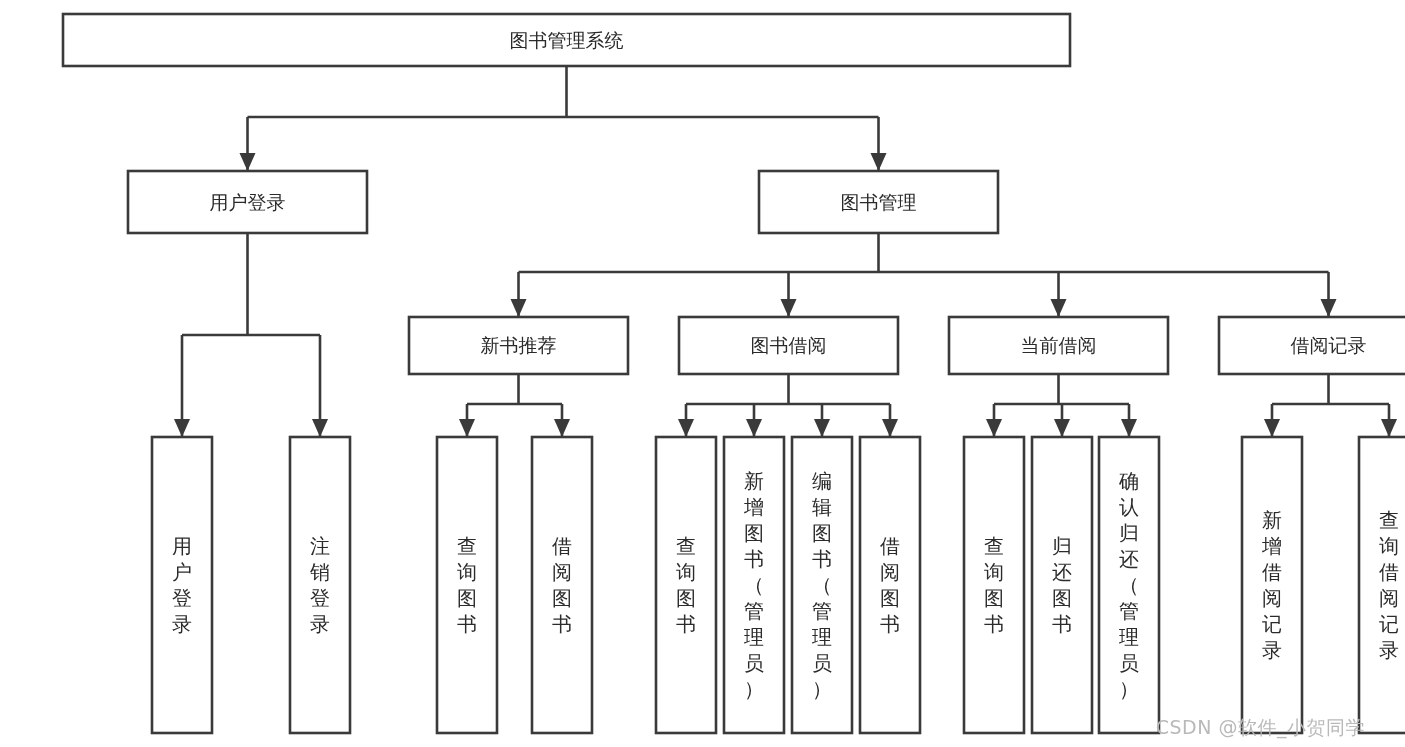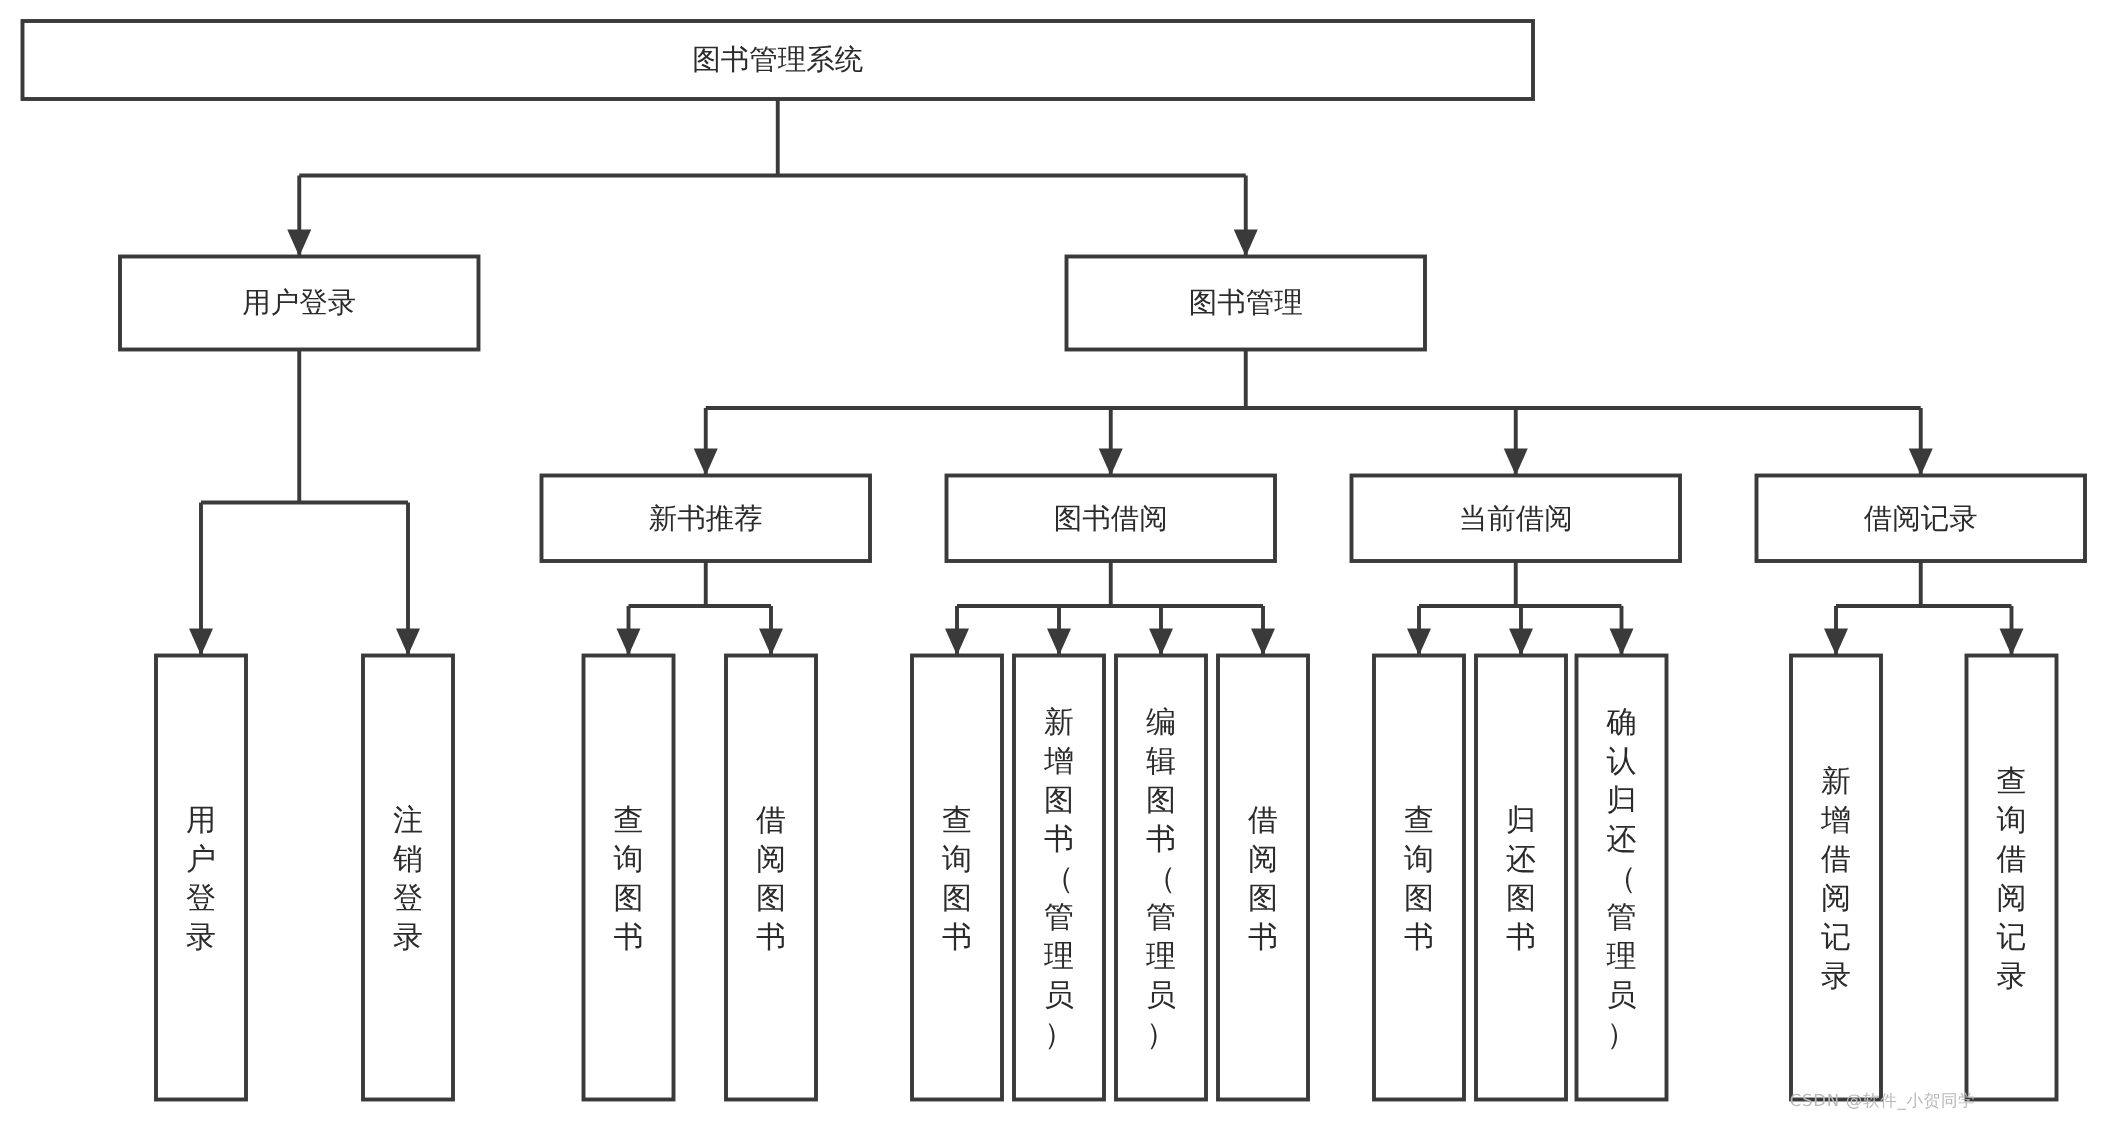--- a/index.html
+++ b/index.html
@@ -12,20 +12,21 @@
     width: 1405px;
     height: 747px;
     overflow: hidden;
     font-family: "DejaVu Sans", "Liberation Sans", sans-serif;
   }
   #diagram-root {
     position: relative;
     width: 1325px;
     height: 747px;
     background: #ffffff;
+    margin-left: 48px;
   }
   svg.diagram-canvas {
     position: absolute;
     left: 0;
     top: 0;
     width: 1405px;
     height: 747px;
     display: block;
   }
   .node-box {
@@ -54,21 +55,21 @@
     font-family: "DejaVu Sans", "Liberation Sans", sans-serif;
     font-size: 20px;
     fill: #2b2b2b;
     text-anchor: middle;
   }
   .watermark-text {
     position: absolute;
     right: 8px;
     bottom: 6px;
     font-family: "DejaVu Sans", "Liberation Sans", sans-serif;
-    font-size: 11px;
+    font-size: 19px;
     color: #b9b9b9;
     letter-spacing: 0.5px;
     white-space: nowrap;
     user-select: none;
   }
 </style>
 </head>
 <body>
 
 <div id="diagram-root">

